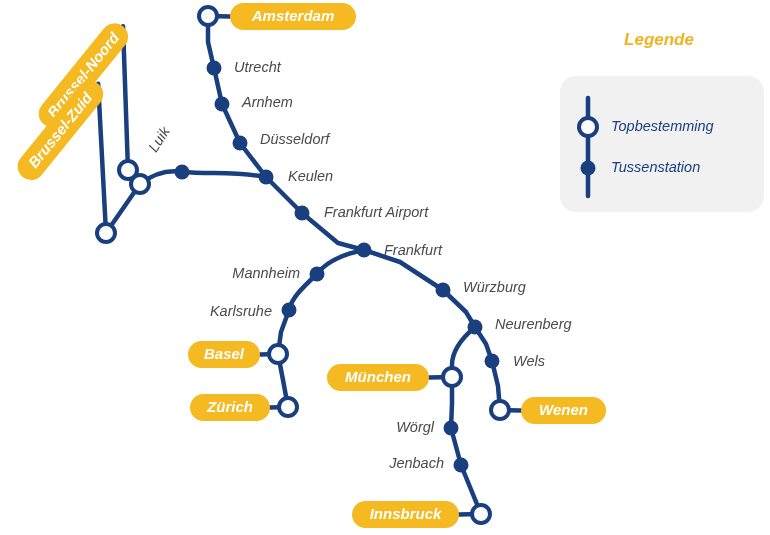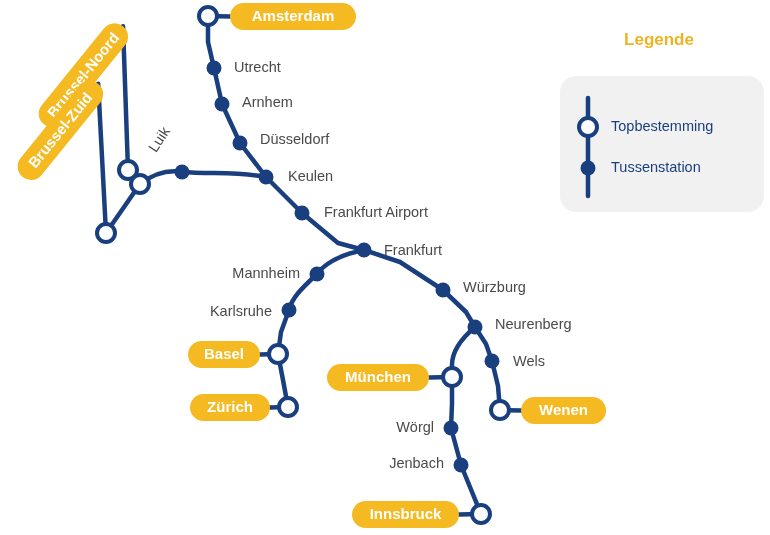--- a/index.html
+++ b/index.html
@@ -4,21 +4,21 @@
 <title>Netwerkkaart</title>
 <style>
   html,body{margin:0;padding:0;}
   body{
     width:770px;height:535px;
     background:#ffffff;
     font-family:"Liberation Sans","DejaVu Sans",sans-serif;
     overflow:hidden;
     position:relative;
   }
-  #map-root{position:absolute;inset:0;width:770px;height:535px;}
+  #map-root{position:absolute;inset:0;width:770px;height:535px;font-style:italic;}
   svg#network{position:absolute;left:0;top:0;width:770px;height:535px;display:block;}
 
   .rail-line{fill:none;stroke-linecap:round;stroke-linejoin:round;}
   .stop-dot{}
   .stop-ring{}
 
   .station-label{
     font-family:"Liberation Sans","DejaVu Sans",sans-serif;
     font-size:14.5px;
     fill:#4a4a4a;

